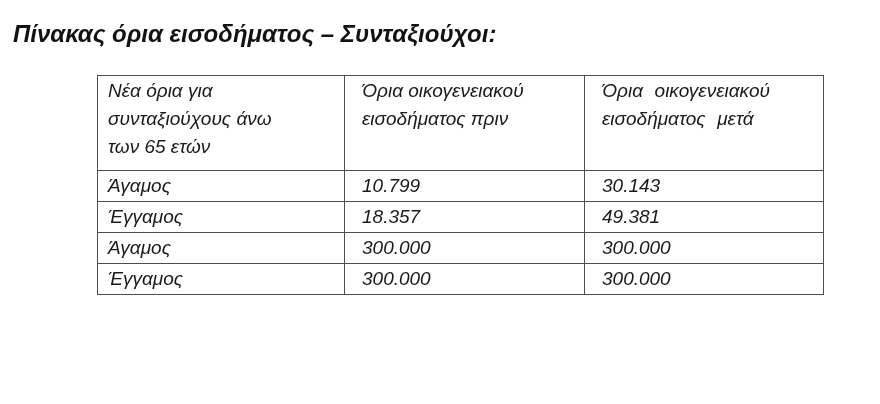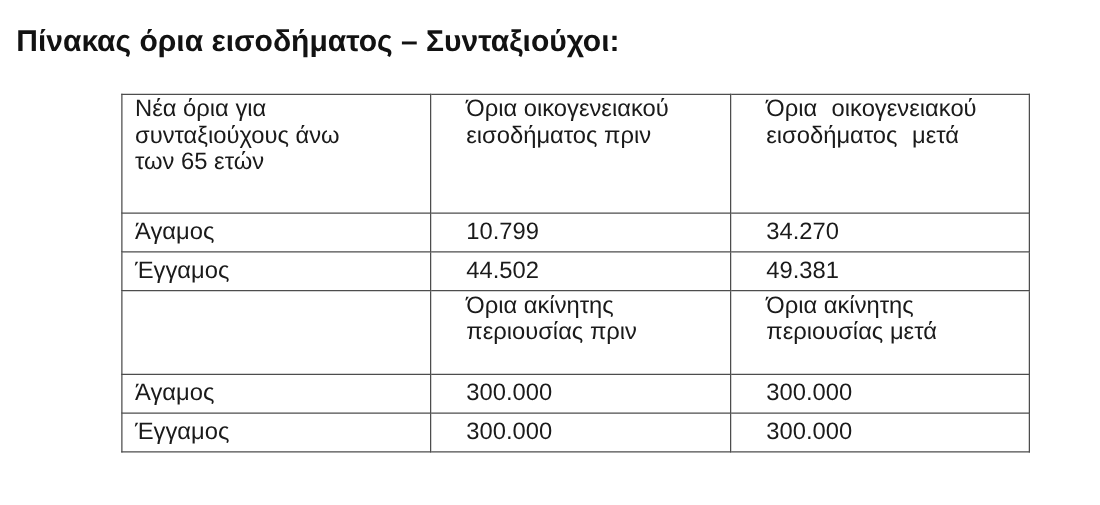--- a/index.html
+++ b/index.html
@@ -10,20 +10,21 @@
     height: 404px;
     font-family: "Liberation Sans", "DejaVu Sans", sans-serif;
     color: #1a1a1a;
     overflow: hidden;
   }
   .page {
     position: relative;
     width: 880px;
     height: 404px;
     background: #ffffff;
+    font-style: italic;
   }
   .doc-title {
     position: absolute;
     left: 13px;
     top: 20px;
     font-size: 24px;
     font-weight: bold;
     color: #121212;
     letter-spacing: 0px;
     white-space: nowrap;
@@ -37,27 +38,27 @@
     width: 726px;
     background: #ffffff;
   }
   table.limits-table col.c1 { width: 247px; }
   table.limits-table col.c2 { width: 240px; }
   table.limits-table col.c3 { width: 239px; }
   table.limits-table td {
     border: 1px solid #4d4d4d;
     vertical-align: top;
     font-size: 19px;
-    line-height: 21px;
+    line-height: 28px;
     padding: 1px 6px 1px 10px;
     white-space: pre-line;
     overflow: hidden;
   }
   table.limits-table td.num, table.limits-table td.hdr2 {
-    padding-left: 28px;
+    padding-left: 17px;
   }
   tr.r-header td { height: 92px; }
   tr.r-mid td    { height: 64px; }
   tr.r-data td   { height: 28px; line-height: 27px; }
   td.wide-words { word-spacing: 0.33em; }
 </style>
 </head>
 <body>
 
 <div class="page">
@@ -76,33 +77,26 @@
 συνταξιούχους άνω
 των 65 ετών</td>
         <td class="hdr2">Όρια οικογενειακού
 εισοδήματος πριν</td>
         <td class="hdr2 wide-words">Όρια οικογενειακού
 εισοδήματος μετά</td>
       </tr>
       <tr class="r-data">
         <td>Άγαμος</td>
         <td class="num">10.799</td>
-        <td class="num">34.270</td>
+        <td class="num">30.143</td>
       </tr>
       <tr class="r-data">
         <td>Έγγαμος</td>
-        <td class="num">44.502</td>
+        <td class="num">18.357</td>
         <td class="num">49.381</td>
-      </tr>
-      <tr class="r-mid">
-        <td></td>
-        <td class="hdr2">Όρια ακίνητης
-περιουσίας πριν</td>
-        <td class="hdr2">Όρια ακίνητης
-περιουσίας μετά</td>
       </tr>
       <tr class="r-data">
         <td>Άγαμος</td>
         <td class="num">300.000</td>
         <td class="num">300.000</td>
       </tr>
       <tr class="r-data">
         <td>Έγγαμος</td>
         <td class="num">300.000</td>
         <td class="num">300.000</td>

